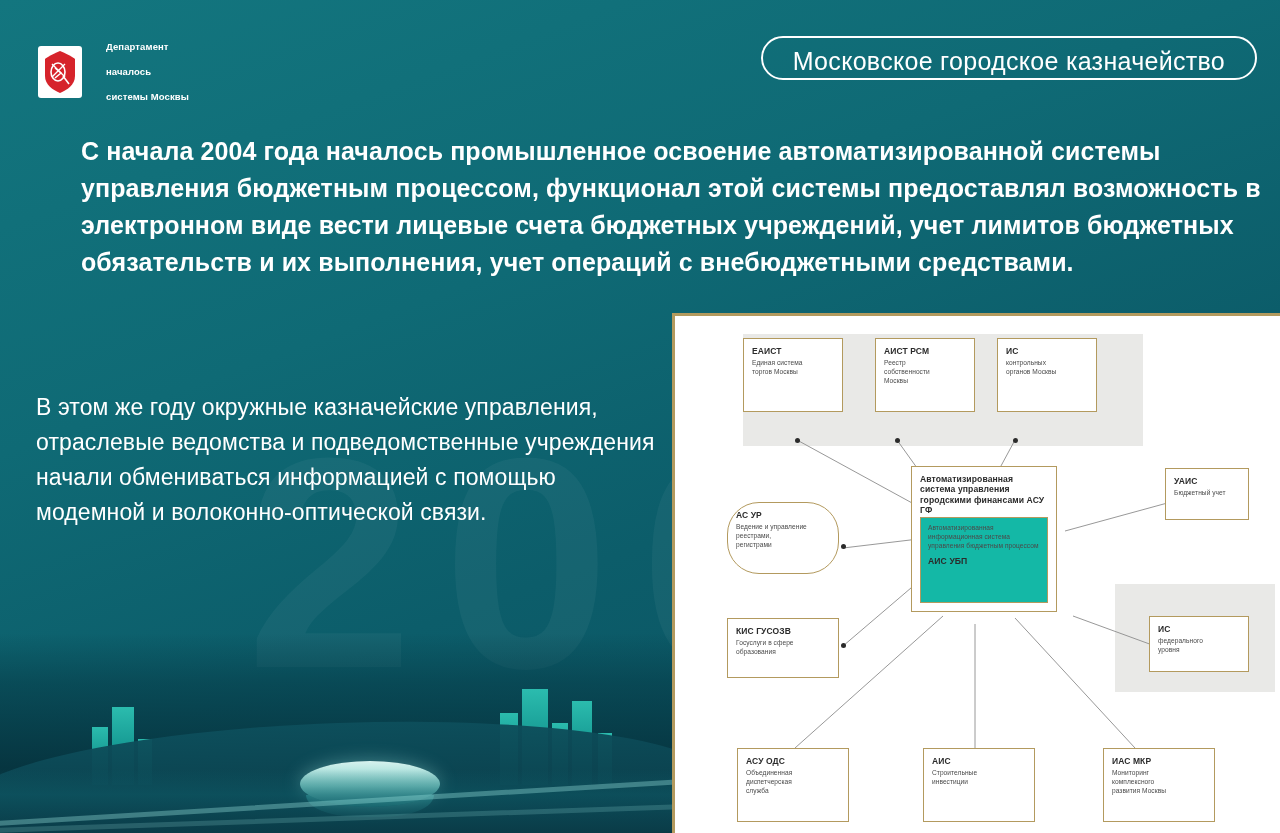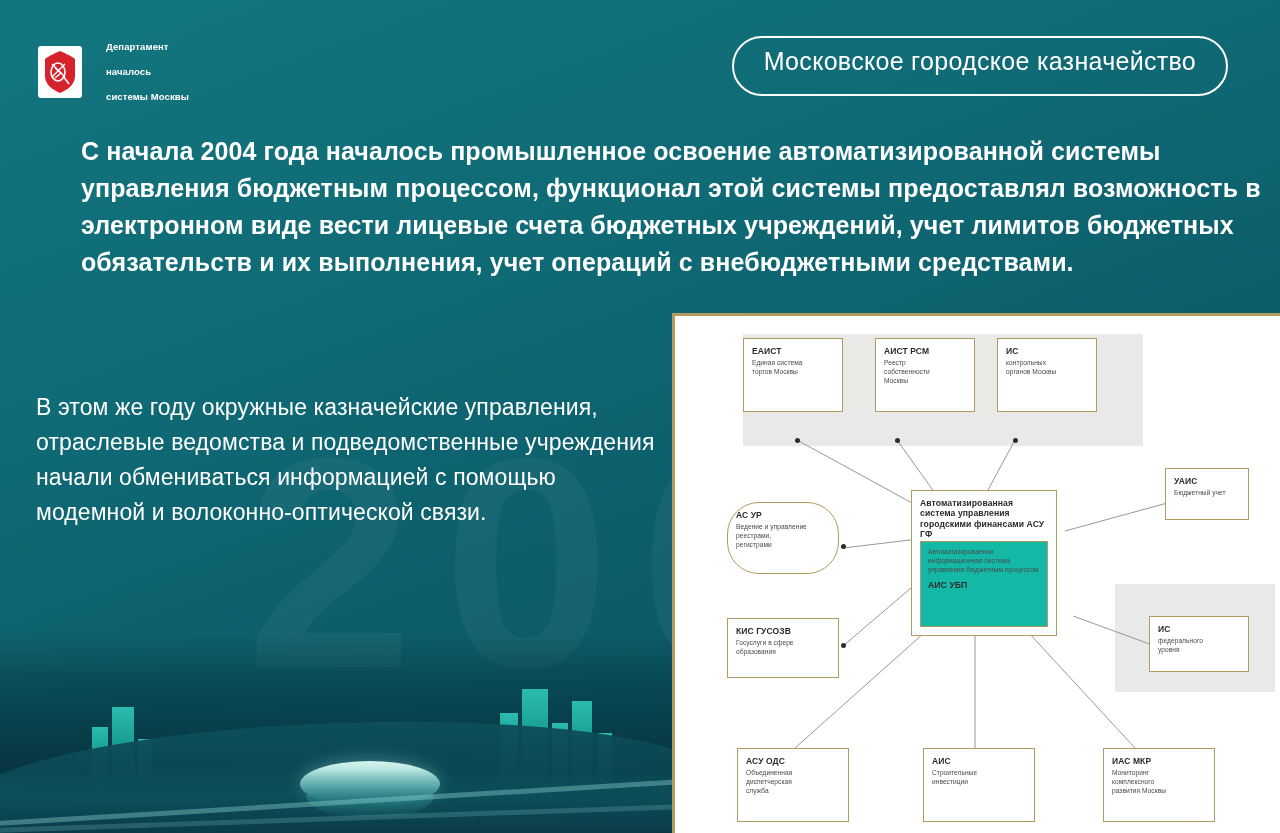--- a/index.html
+++ b/index.html
@@ -58,24 +58,24 @@
     line-height: 1.32;
     color: #ffffff;
     font-weight: 600;
     letter-spacing: 0.1px;
     white-space: pre-line;
   }
 
   .title-pill {
     position: absolute;
     top: 36px;
-    right: 52px;
+    right: 23px;
     border: 2px solid #ffffff;
     border-radius: 30px;
-    padding: 9px 30px 18px;
+    padding: 9px 30px 2px;
     font-size: 25px;
     letter-spacing: 0.3px;
     color: #ffffff;
     font-weight: 400;
     white-space: nowrap;
   }
 
   
   .para-1 {
     position: absolute;
@@ -342,21 +342,21 @@
 реестрами,
 регистрами</div>
       </div>
 
       <div class="node" style="left:52px; top:302px; width:112px; height:60px;">
         <div class="n-title">КИС ГУСОЗВ</div>
         <div class="n-sub" style="white-space:pre-line;">Госуслуги в сфере
 образования</div>
       </div>
 
-      <div class="node center" style="left:236px; top:174px; width:146px; height:146px;">
+      <div class="node center" style="left:236px; top:150px; width:146px; height:146px;">
         <div class="n-title">Автоматизированная система управления городскими финансами АСУ ГФ</div>
         <div class="node nested" style="height:86px;">
           <div class="n-sub">Автоматизированная информационная система управления бюджетным процессом</div>
           <div class="n-title" style="margin-top:5px;">АИС УБП</div>
         </div>
       </div>
 
       <div class="node" style="left:474px; top:300px; width:100px; height:56px;">
         <div class="n-title">ИС</div>
         <div class="n-sub" style="white-space:pre-line;">федерального

